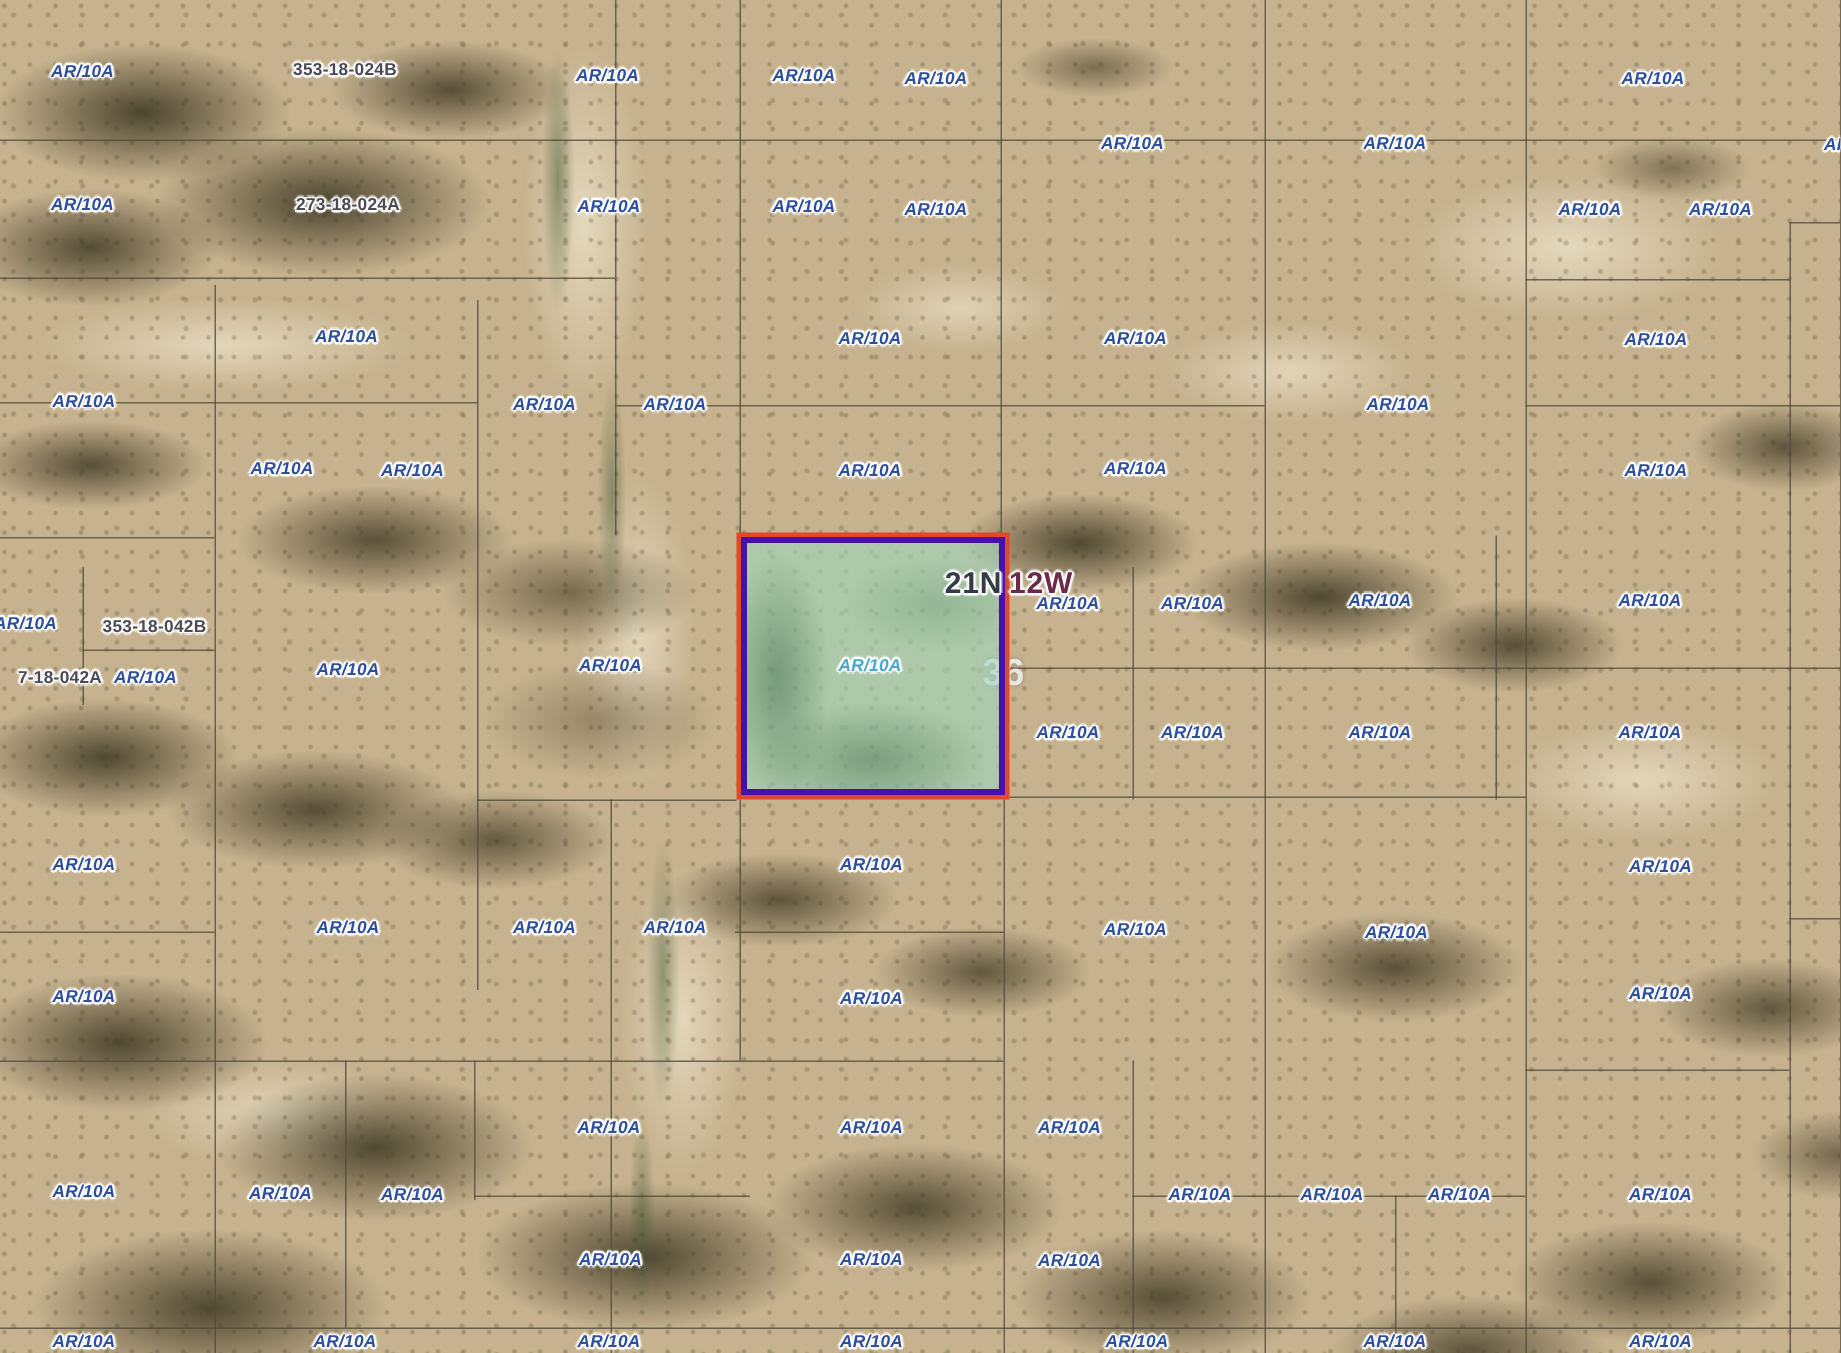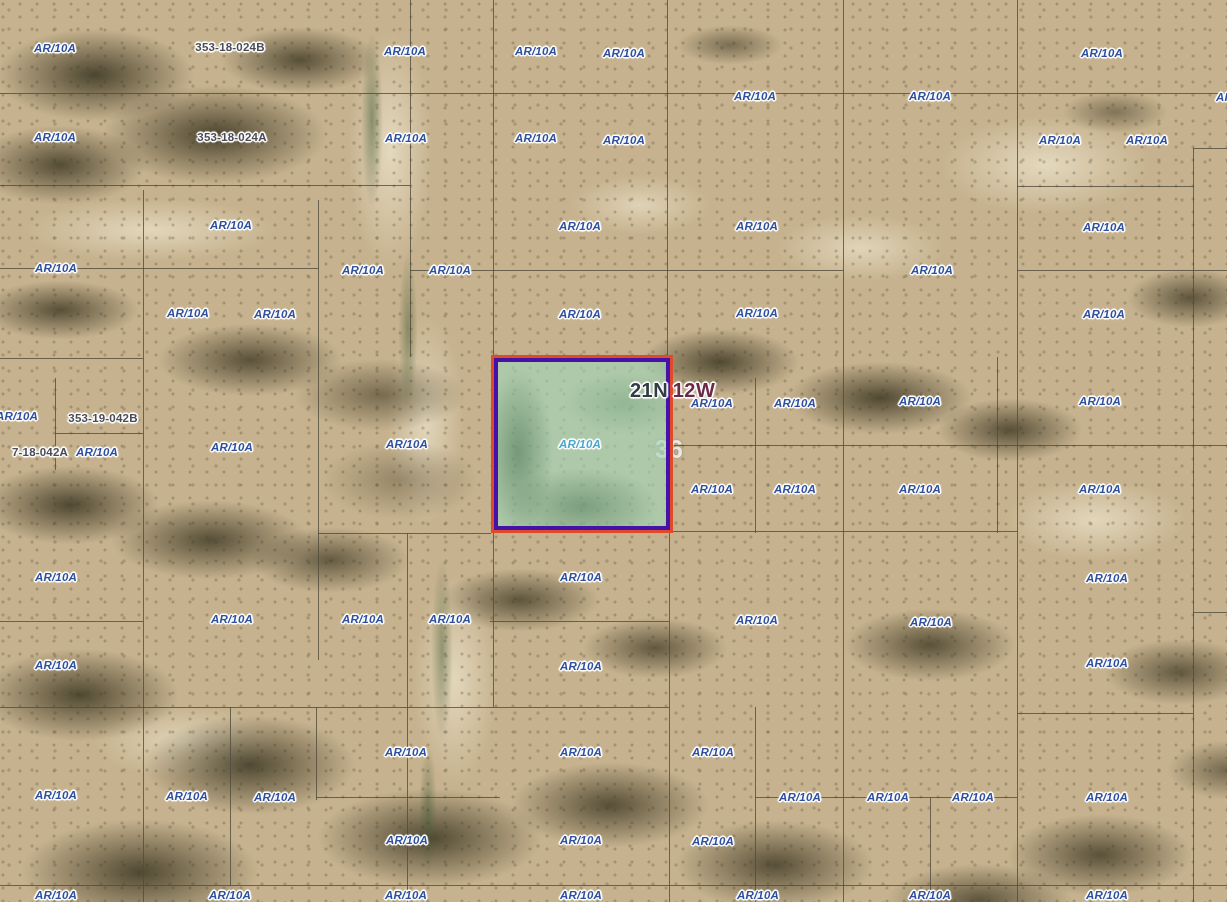--- a/index.html
+++ b/index.html
@@ -222,19 +222,19 @@
       <span class="map-label zone" style="left: 713px; top: 841px; color: rgb(45, 79, 158);">AR/10A</span>
       <span class="map-label zone" style="left: 56px; top: 895px; color: rgb(45, 79, 158);">AR/10A</span>
       <span class="map-label zone" style="left: 230px; top: 895px; color: rgb(45, 79, 158);">AR/10A</span>
       <span class="map-label zone" style="left: 406px; top: 895px; color: rgb(45, 79, 158);">AR/10A</span>
       <span class="map-label zone" style="left: 581px; top: 895px; color: rgb(45, 79, 158);">AR/10A</span>
       <span class="map-label zone" style="left: 758px; top: 895px; color: rgb(45, 79, 158);">AR/10A</span>
       <span class="map-label zone" style="left: 930px; top: 895px; color: rgb(45, 79, 158);">AR/10A</span>
       <span class="map-label zone" style="left: 1107px; top: 895px; color: rgb(45, 79, 158);">AR/10A</span>
       <span class="map-label zone" style="left: 580px; top: 444px; color: rgb(74, 166, 207);">AR/10A</span>
       <span class="map-label pid" style="left: 230px; top: 47px; color: rgb(75, 75, 85); text-align: center;">353-18-024B</span>
-      <span class="map-label pid" style="left: 232px; top: 137px; color: rgb(75, 75, 85);">353-18-024A</span>
-      <span class="map-label pid" style="left: 103px; top: 418px; color: rgb(75, 75, 85);">353-19-042B</span>
+      <span class="map-label pid" style="left: 232px; top: 137px; color: rgb(75, 75, 85);">273-18-024A</span>
+      <span class="map-label pid" style="left: 103px; top: 418px; color: rgb(75, 75, 85);">353-18-042B</span>
       <span class="map-label pid" style="left: 40px; top: 452px; color: rgb(75, 75, 85);">7-18-042A</span>
       <span class="map-label township" style="left: 649px; top: 390px; color: rgb(51, 59, 68);">21N</span>
       <span class="map-label township" style="left: 694px; top: 390px; color: rgb(107, 42, 71);">12W</span>
     </div>
 </div>
 
 </body></html>

